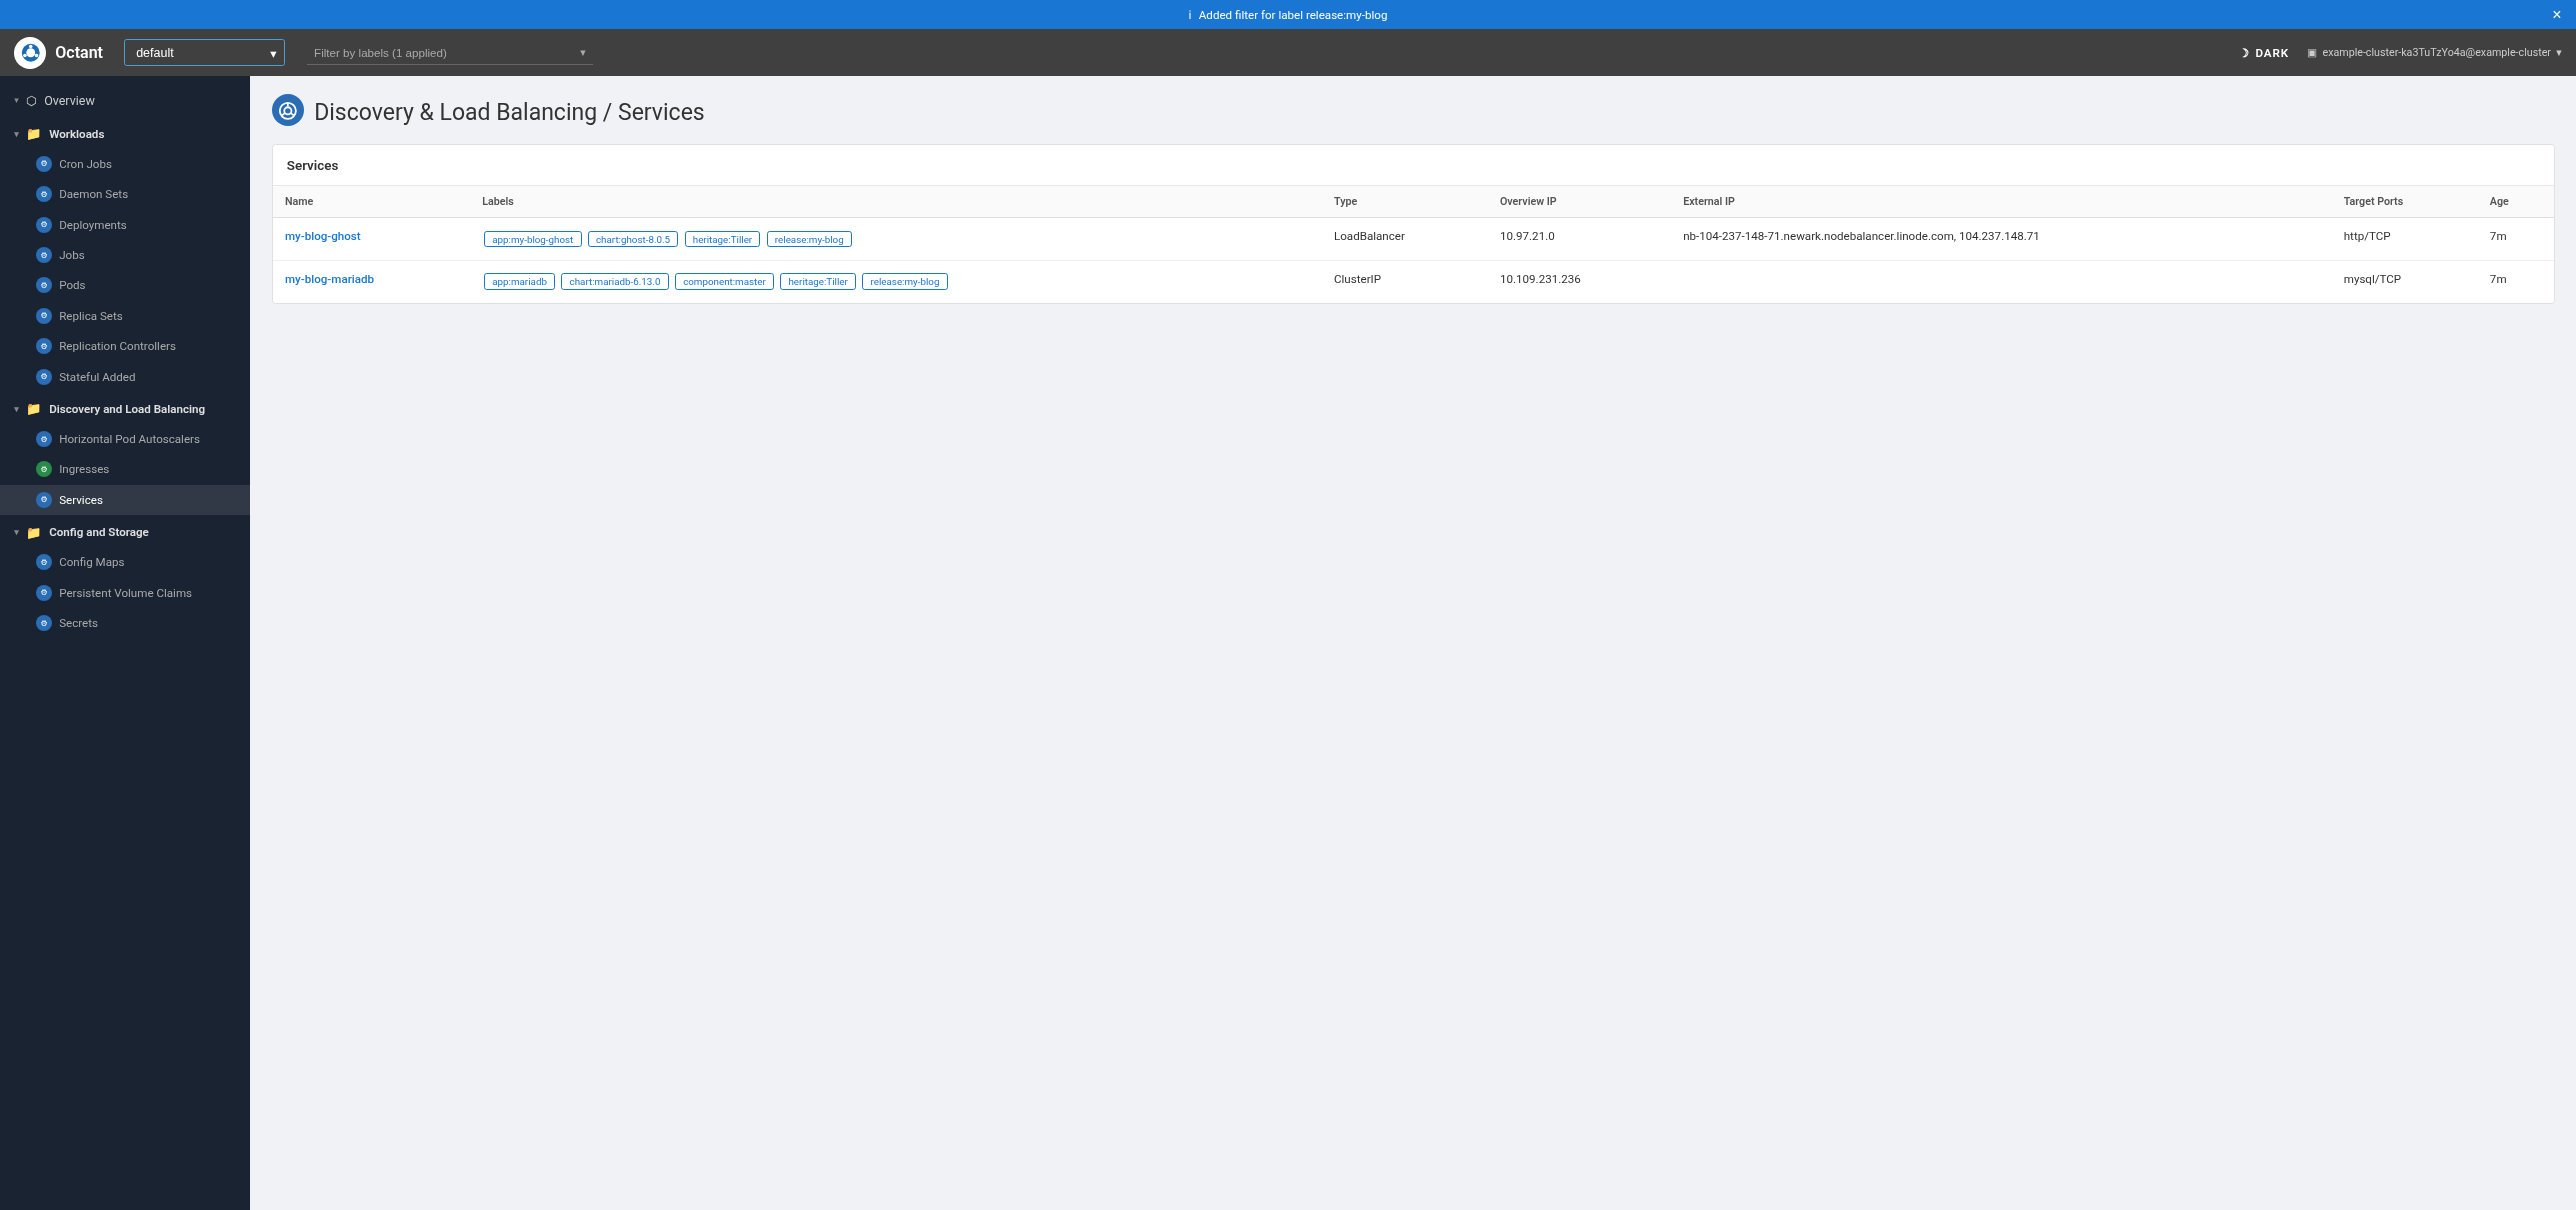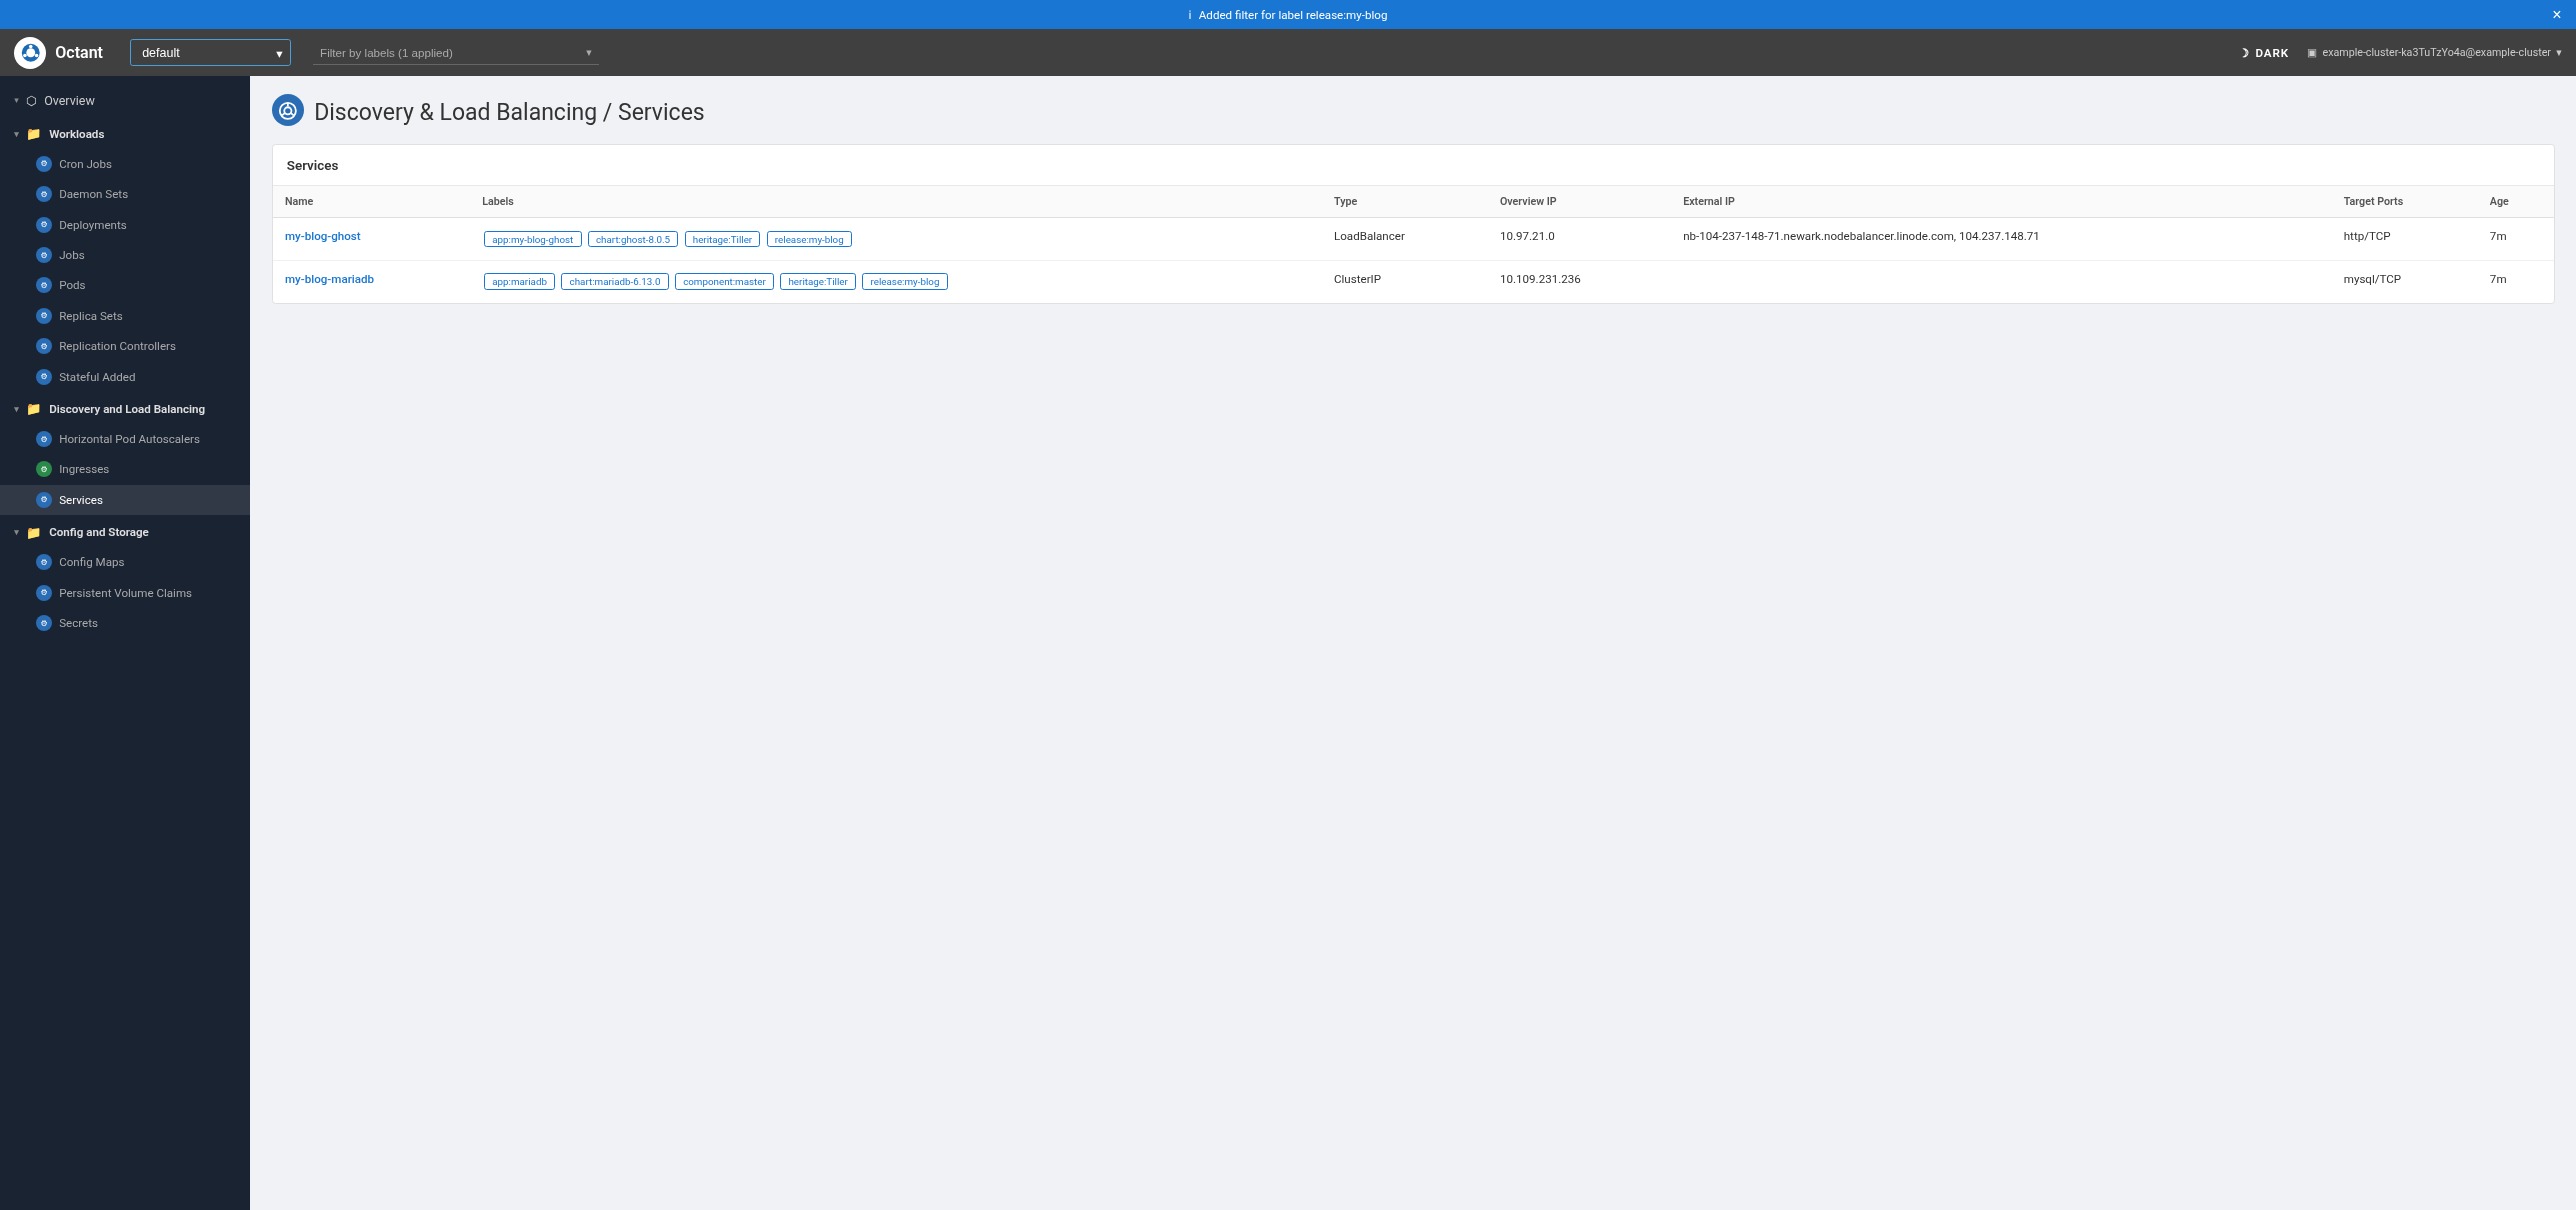--- a/index.html
+++ b/index.html
@@ -72,21 +72,20 @@
       padding: 5.4px 29px 5.4px 10.7px;
       font-size: 12.5px;
       border-radius: 2.7px;
       appearance: none;
       cursor: pointer;
       min-width: 161px;
     }
     .select-wrapper {
       position: relative;
       display: inline-block;
-      margin-left: 6px;
     }
     .select-wrapper::after {
       content: '▾';
       position: absolute;
       right: 9px;
       top: 50%;
       transform: translateY(-50%);
       color: white;
       pointer-events: none;
     }

